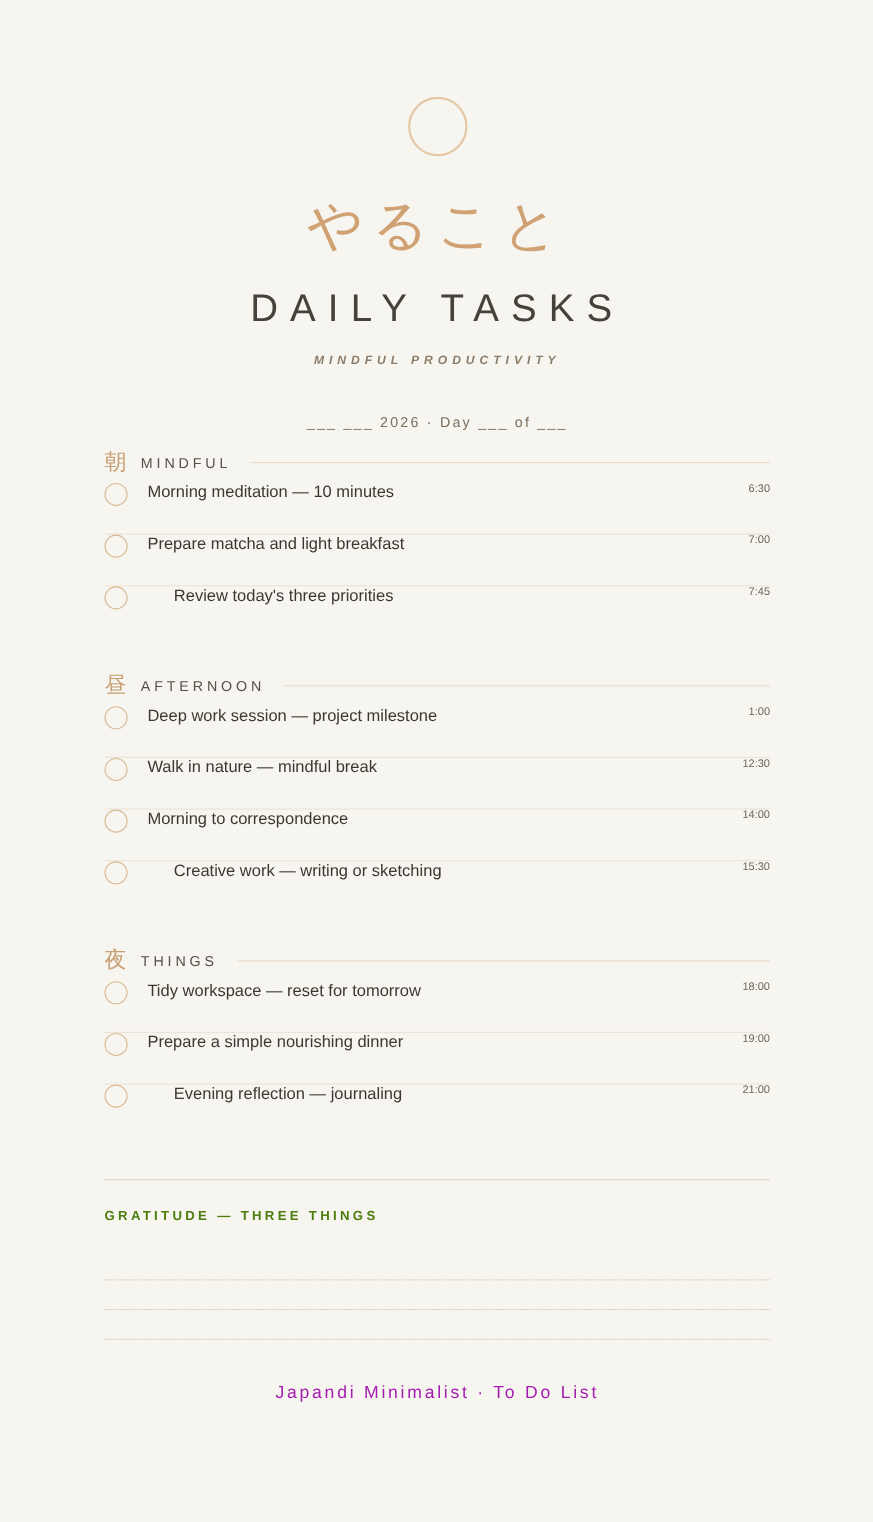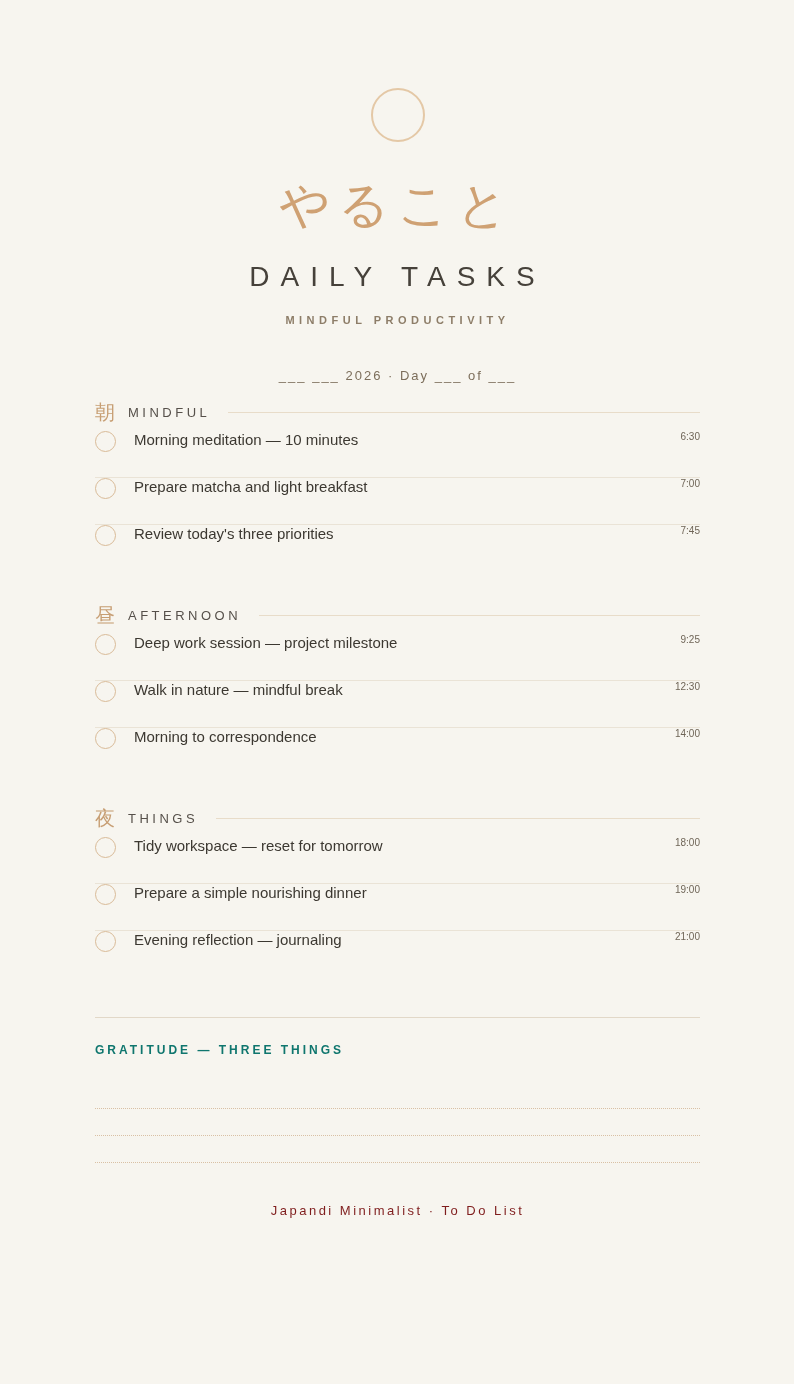--- a/index.html
+++ b/index.html
@@ -18,28 +18,29 @@
     width:54px; height:54px;
     border:2px solid #e4c8a6; border-radius:50%;
     margin:0 auto 30px;
   }
   .jp-title {
     font-size:50px; font-weight:300;
     color:#cfa173; letter-spacing:8px;
     margin-bottom:22px;
   }
   .main-title {
-    font-size:28px; font-weight:400;
+    font-size:35px; font-weight:400;
     color:#46413a; letter-spacing:11px;
     margin-bottom:21px;
   }
   .subtitle {
     font-size:11px; font-weight:700;
     color:#8d7d68; letter-spacing:4.5px;
     margin-bottom:42px;
+    font-style:italic;
   }
   .date-line {
     font-size:13px; color:#7c6e5b; letter-spacing:2px;
     margin-bottom:19px;
   }
 
   
   .section { margin-top:0; }
   .section + .section { margin-top:33px; }
   .section-header {
@@ -48,45 +49,45 @@
   }
   .kanji { font-size:20px; color:#c79e73; margin-right:13px; line-height:1; }
   .section-label { font-size:13px; letter-spacing:3.5px; color:#56504a; }
   .section-rule { flex:1; height:1px; background:#e8dcc9; margin-left:18px; }
 
   .task-row {
     display:flex; 
     height:47px;
     border-bottom:1px solid #eae3d6;
   }
-  .task-row:last-child { border-bottom:none; }
+  .task-row:last-child { border-bottom:none;gap:24px; }
   .checkbox {
     width:21px; height:21px; flex:none;
     border:1.5px solid #d9bb98; border-radius:50%;
     margin-right:18px; cursor:pointer;
   }
   .task-title { flex:1; font-size:15px; color:#3c3831; }
   .task-time { font-size:10px; color:#6f6557; }
 
   
   .gratitude { margin-top:39px; border-top:1px solid #e2d8c8; padding-top:25px; }
   .gratitude-heading {
     font-size:12px; font-weight:700;
-    letter-spacing:3px; color:#0f766e;
+    letter-spacing:3px; color:#4d7c0f;
   }
   .gratitude-line {
     height:27px;
     border-bottom:1px dotted #d9c0a4;
   }
   .gratitude-line.first { margin-top:25px; }
 
   
   .footer {
     margin-top:40px; text-align:center;
-    font-size:13px; letter-spacing:2.5px; color:#7f1d1d;
+    font-size:16px; letter-spacing:2.5px; color:#a21caf;
   }
 </style>
 </head>
 <body>
 
 <div class="page">
 
   <div class="header">
     <div class="enso"></div>
     <div class="jp-title">やること</div>
@@ -120,31 +121,36 @@
 
   <div class="section">
     <div class="section-header">
       <span class="kanji">昼</span>
       <span class="section-label">AFTERNOON</span>
       <span class="section-rule"></span>
     </div>
     <div class="task-row">
       <span class="checkbox"></span>
       <span class="task-title">Deep work session — project milestone</span>
-      <span class="task-time">9:25</span>
+      <span class="task-time">1:00</span>
     </div>
     <div class="task-row">
       <span class="checkbox"></span>
       <span class="task-title">Walk in nature — mindful break</span>
       <span class="task-time">12:30</span>
     </div>
     <div class="task-row">
       <span class="checkbox"></span>
       <span class="task-title">Morning to correspondence</span>
       <span class="task-time">14:00</span>
+    </div>
+    <div class="task-row">
+      <span class="checkbox"></span>
+      <span class="task-title">Creative work — writing or sketching</span>
+      <span class="task-time">15:30</span>
     </div>
   </div>
 
   <div class="section">
     <div class="section-header">
       <span class="kanji">夜</span>
       <span class="section-label">THINGS</span>
       <span class="section-rule"></span>
     </div>
     <div class="task-row">

